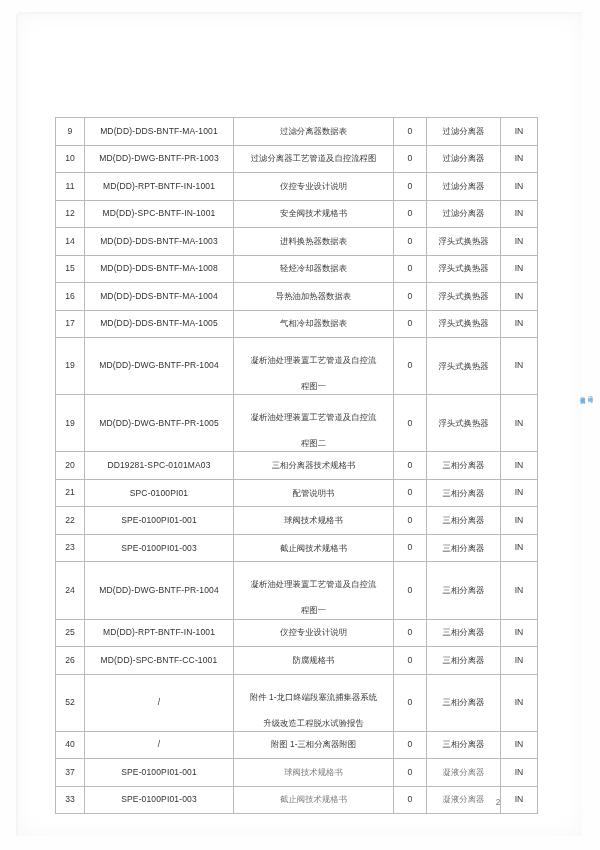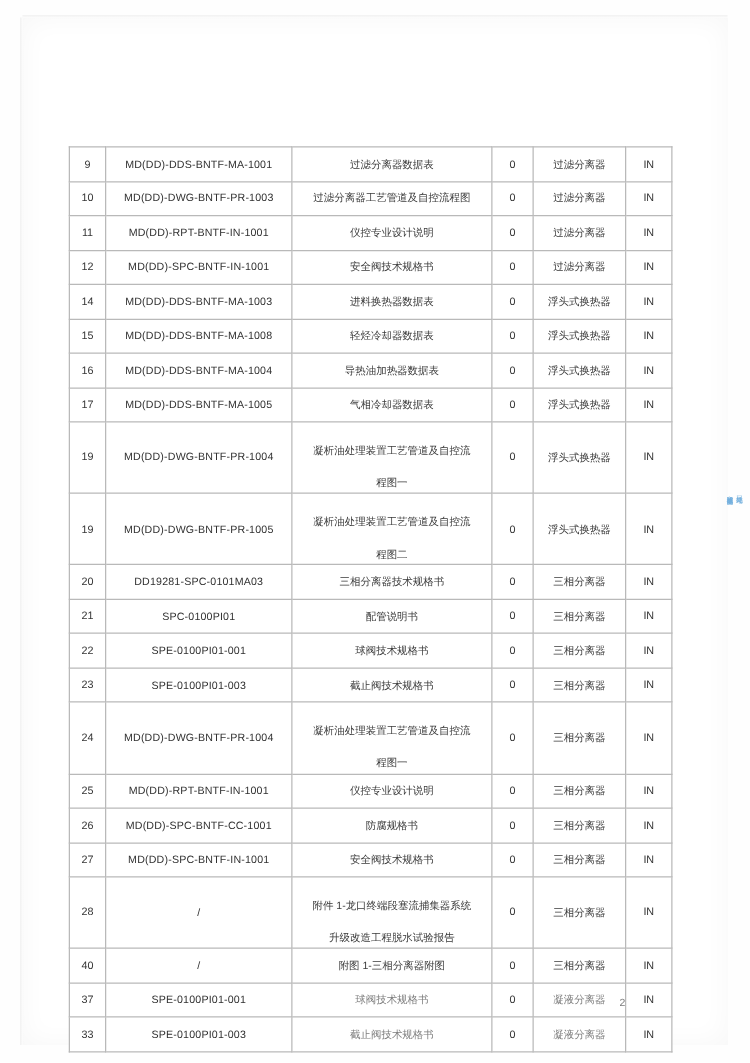--- a/index.html
+++ b/index.html
@@ -299,30 +299,22 @@
             <td class="cell-stat">IN</td>
           </tr>
           <tr class="row-norm">
             <td class="cell-no">26</td>
             <td class="cell-code">MD(DD)-SPC-BNTF-CC-1001</td>
             <td class="cell-name">防腐规格书</td>
             <td class="cell-rev">0</td>
             <td class="cell-equip">三相分离器</td>
             <td class="cell-stat">IN</td>
           </tr>
-          <tr class="row-norm">
-            <td class="cell-no">27</td>
-            <td class="cell-code">MD(DD)-SPC-BNTF-IN-1001</td>
-            <td class="cell-name">安全阀技术规格书</td>
-            <td class="cell-rev">0</td>
-            <td class="cell-equip">三相分离器</td>
-            <td class="cell-stat">IN</td>
-          </tr>
           <tr class="row-tall">
-            <td class="cell-no">28</td>
+            <td class="cell-no">52</td>
             <td class="cell-code">/</td>
             <td class="cell-name">
               <span class="nm-2line">附件 1-龙口终端段塞流捕集器系统</span>
               <span class="nm-2line">升级改造工程脱水试验报告</span>
             </td>
             <td class="cell-rev">0</td>
             <td class="cell-equip">三相分离器</td>
             <td class="cell-stat">IN</td>
           </tr>
           <tr class="row-norm">

